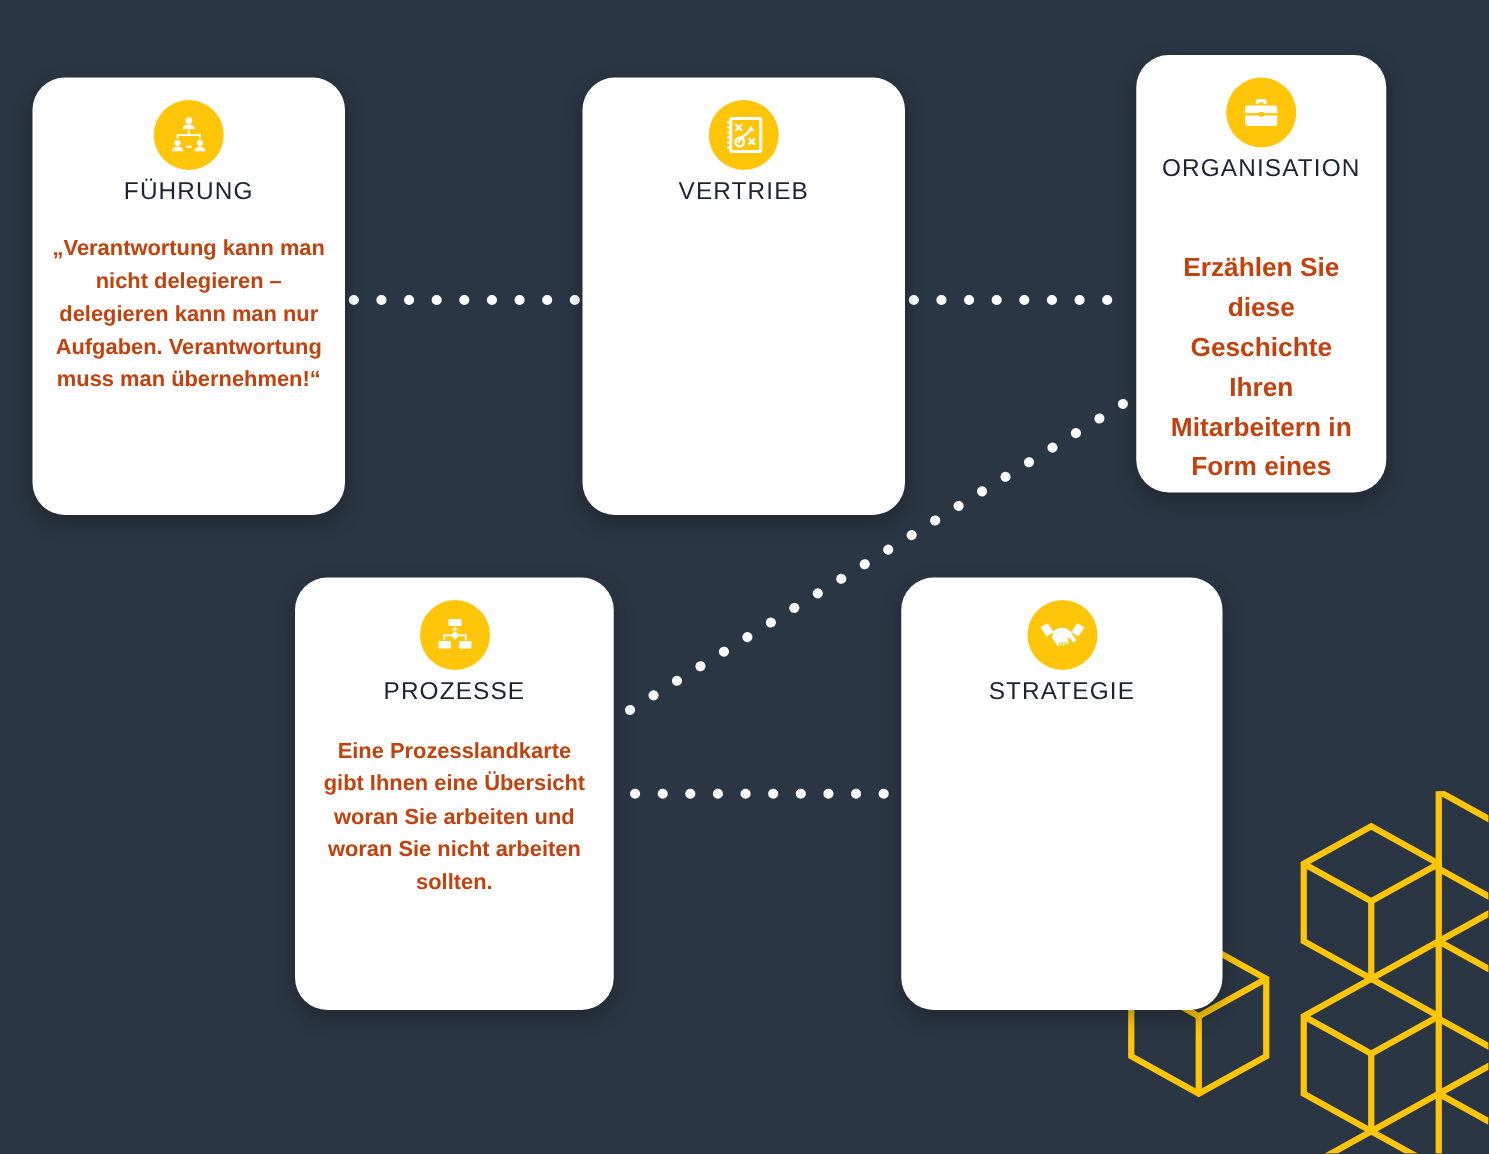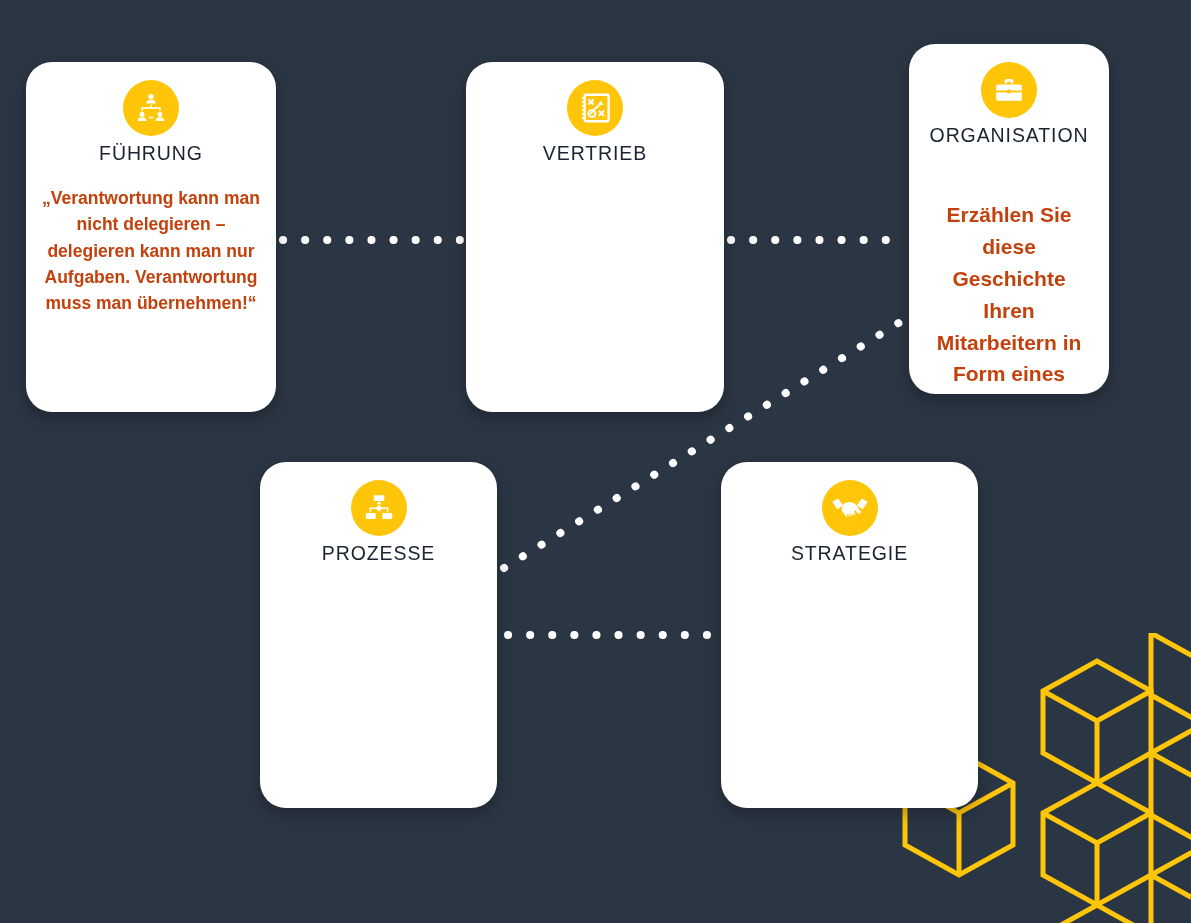--- a/index.html
+++ b/index.html
@@ -95,21 +95,21 @@
     height: 19px;
     background: #17212e;
     vertical-align: -3px;
     margin-right: 1px;
   }
 
   
   #card-fuehrung     { left: 26px;  top: 62px;  width: 250px; height: 350px; }
   #card-strategie    { left: 466px; top: 62px;  width: 258px; height: 350px; }
   #card-organisation { left: 909px; top: 44px;  width: 200px; height: 350px; }
-  #card-prozesse     { left: 260px; top: 462px; width: 237px; height: 346px; }
+  #card-prozesse     { left: 236px; top: 462px; width: 255px; height: 346px; }
   #card-vertrieb     { left: 721px; top: 462px; width: 257px; height: 346px; }
 
   #card-organisation .card-body { font-size: 21px; line-height: 1.52; }
   #card-vertrieb .card-title, #card-prozesse .card-title { margin-bottom: 22px; }
 </style>
 </head>
 <body>
 
 <div class="stage">
 
@@ -249,20 +249,21 @@
           <rect x="30.5" y="19.4" width="1.9" height="6.2"></rect>
           <rect x="7.6" y="19.4" width="8.2" height="1.9"></rect>
           <rect x="24.2" y="19.4" width="8.2" height="1.9"></rect>
 
           <rect x="2.5" y="26.5" width="13" height="8" rx="0.8"></rect>
           <rect x="24.5" y="26.5" width="13" height="8" rx="0.8"></rect>
         </g>
       </svg>
     </div>
     <div class="card-title">PROZESSE</div>
+    <div class="card-body">Eine Prozesslandkarte gibt Ihnen eine Übersicht woran Sie arbeiten und woran Sie nicht arbeiten sollten.</div>
   </div>
 
   <div class="card" id="card-vertrieb">
     <div class="card-icon">
       <svg viewBox="0 0 44 32" width="36" height="28" aria-hidden="true">
         <g fill="#ffffff">
 
           <path d="M0.5 8.5 L7.5 4.5 L13.5 13 L6.5 17.5 Z"></path>
 
           <path d="M43.5 8.5 L36.5 4.5 L30.5 13 L37.5 17.5 Z"></path>

